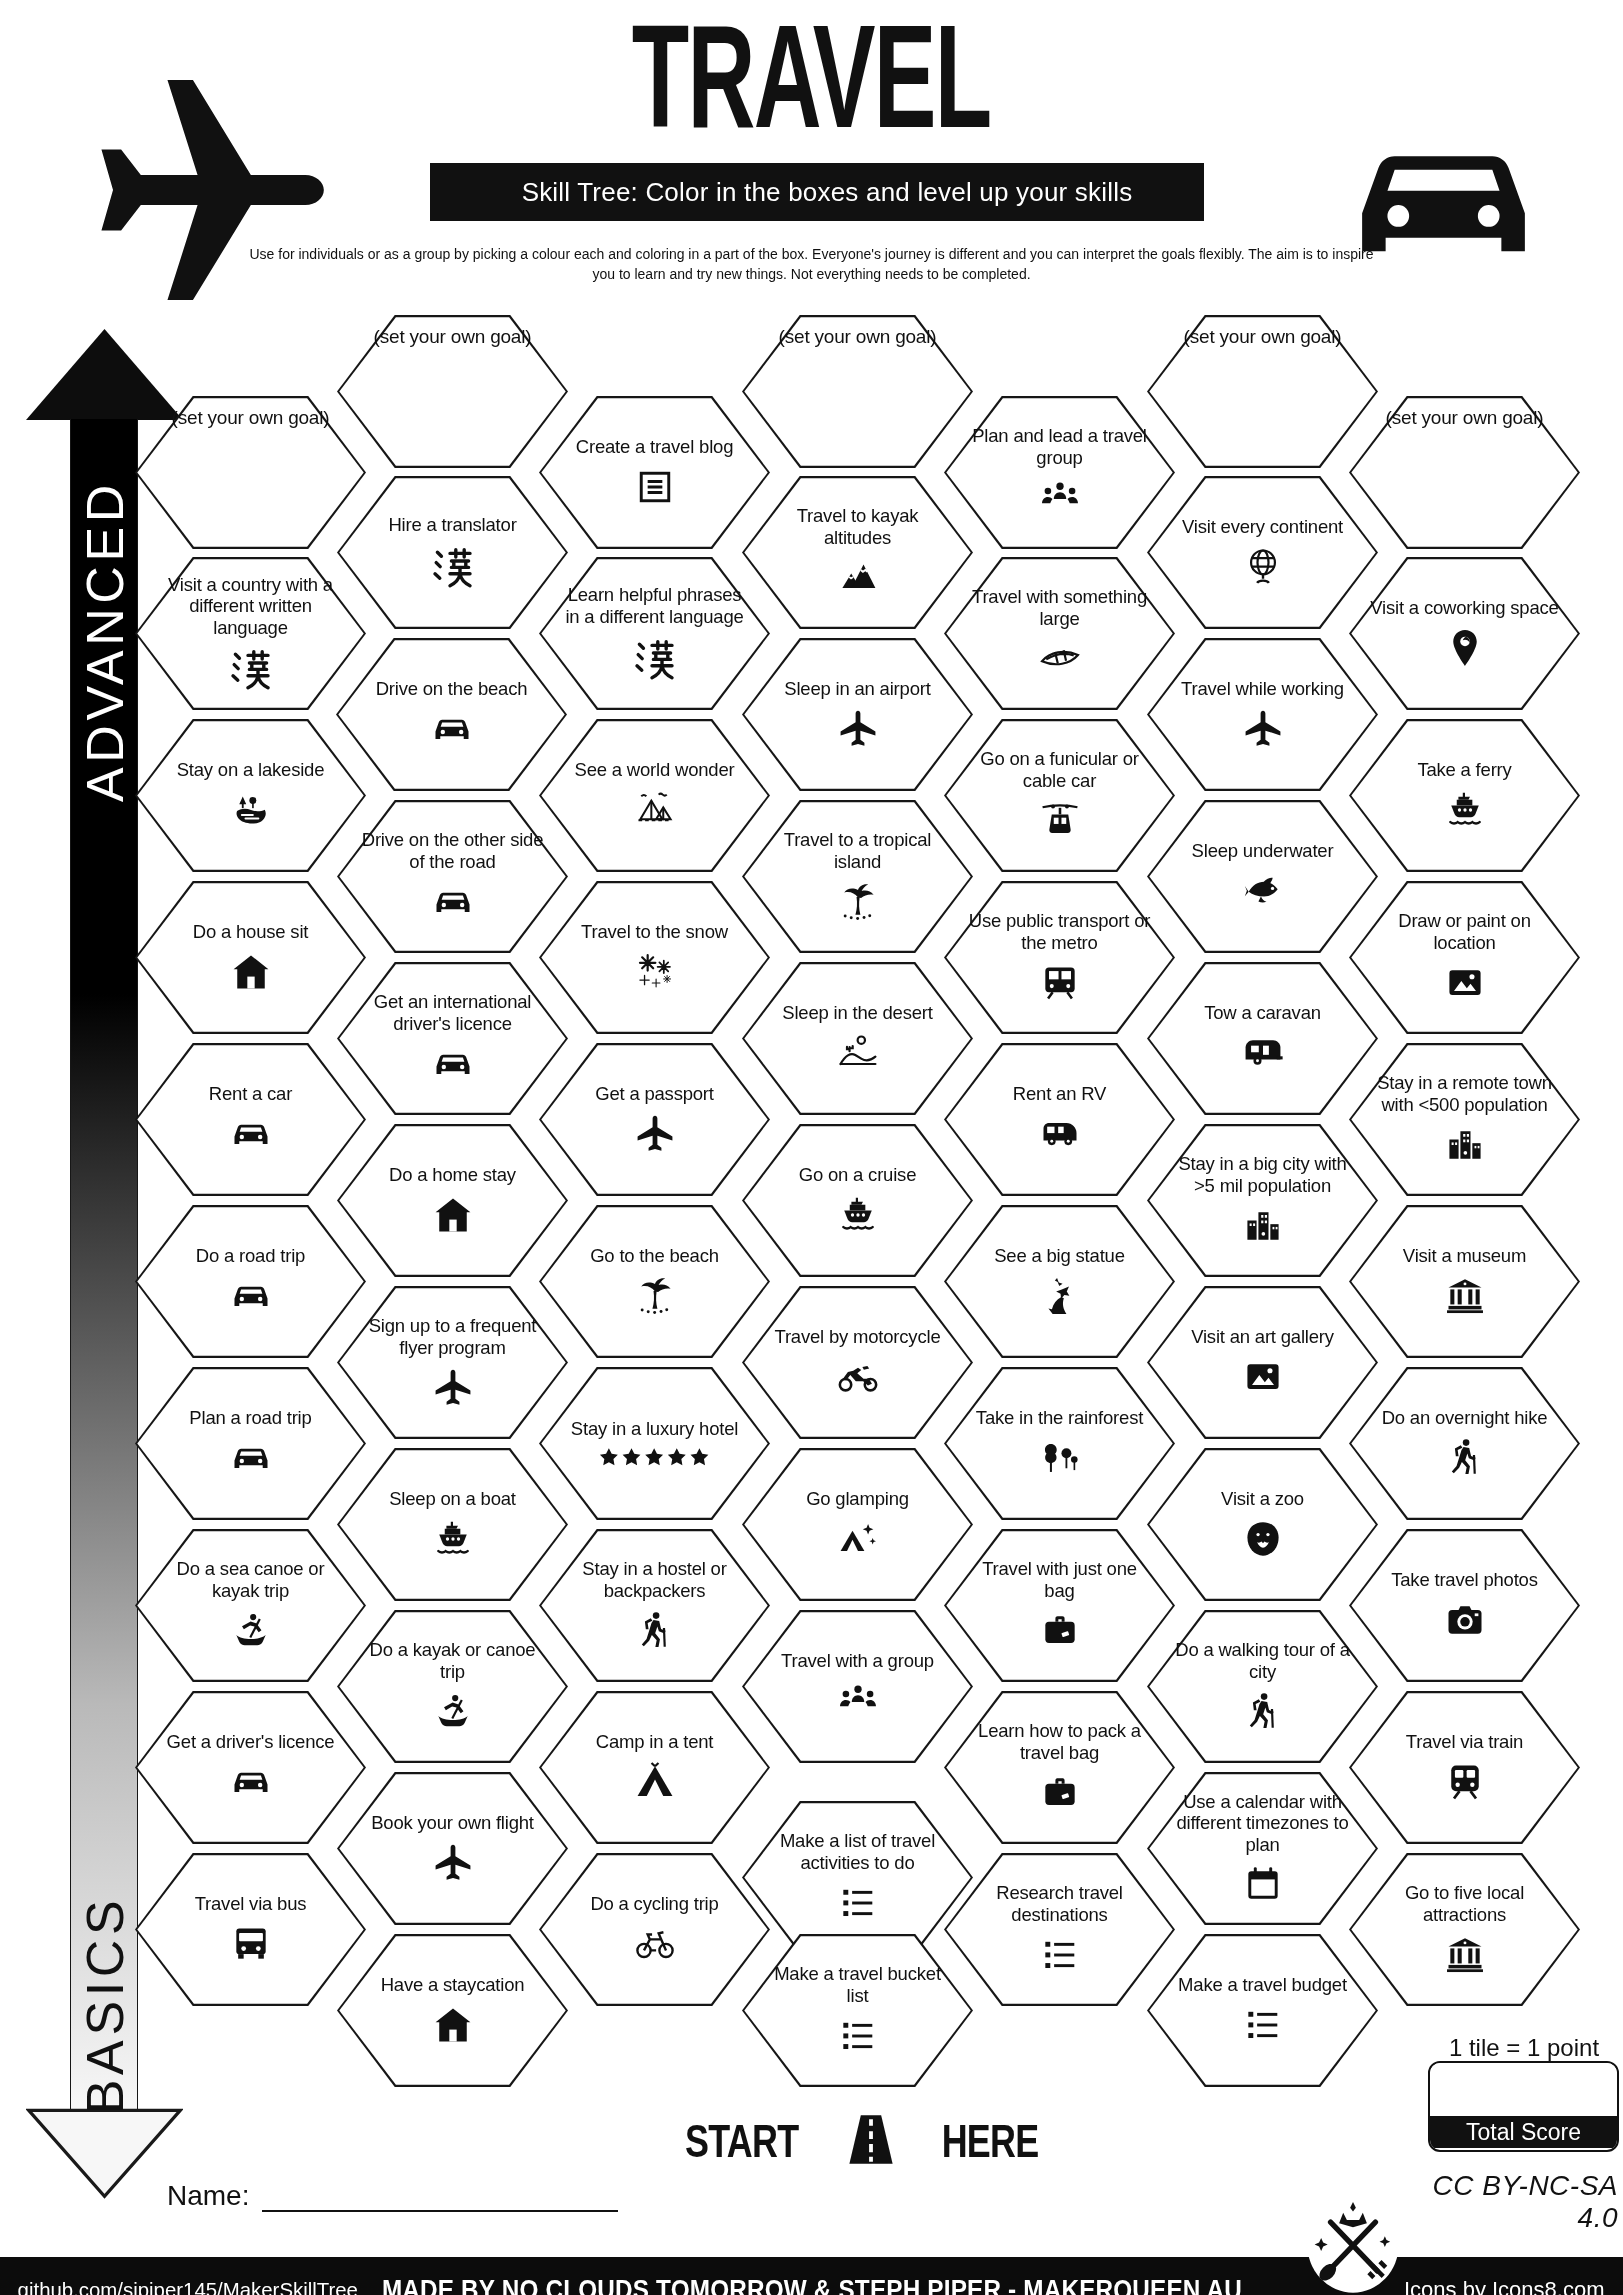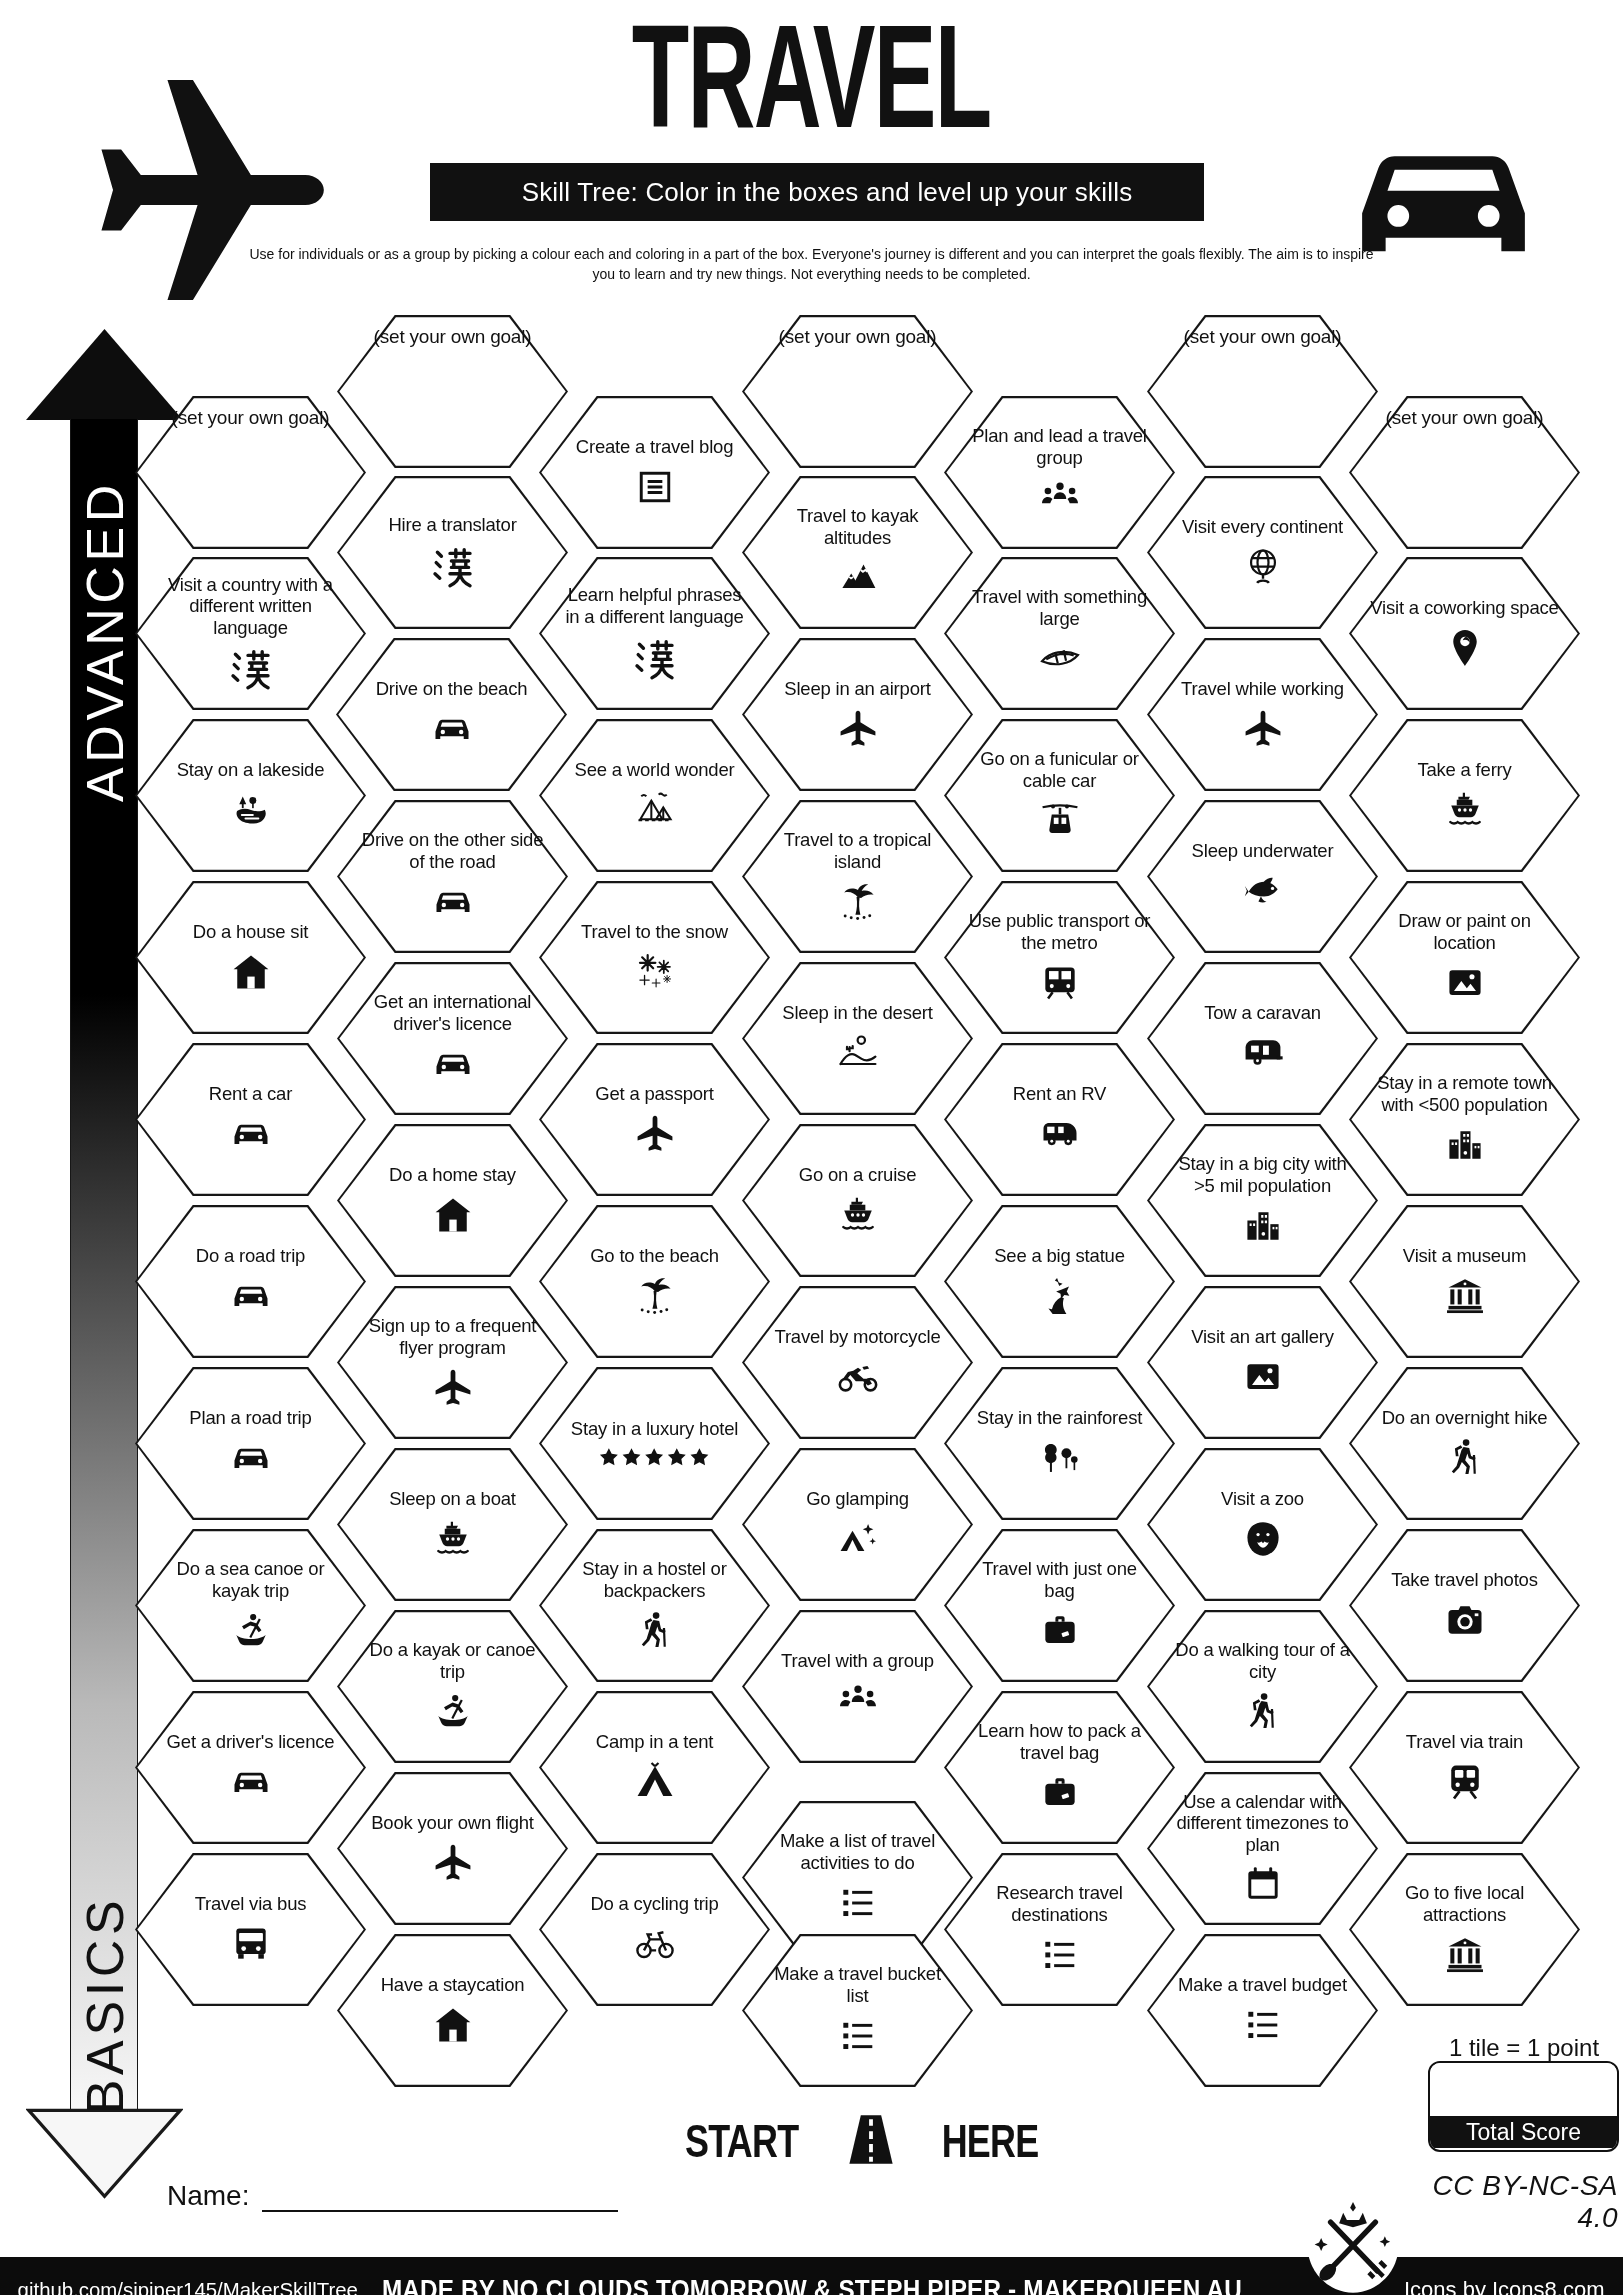--- a/index.html
+++ b/index.html
@@ -987,21 +987,21 @@
           <svg viewBox="0 0 95 95" width="44" height="44">
             <use href="#i-statue"></use>
           </svg>
         </div>
     </div>
   </div>
     <div class="hex" style="left: 944px; top: 1367px;">
     <div class="hex-border"></div>
     <div class="hex-face"></div>
     <div class="hex-content">
-      <div class="hex-label">Stay in the rainforest</div>
+      <div class="hex-label">Take in the rainforest</div>
       <div class="hex-icon">
           <svg viewBox="0 0 95 95" width="44" height="44">
             <use href="#i-rainforest"></use>
           </svg>
         </div>
     </div>
   </div>
     <div class="hex" style="left: 944px; top: 1529px;">
     <div class="hex-border"></div>
     <div class="hex-face"></div>

